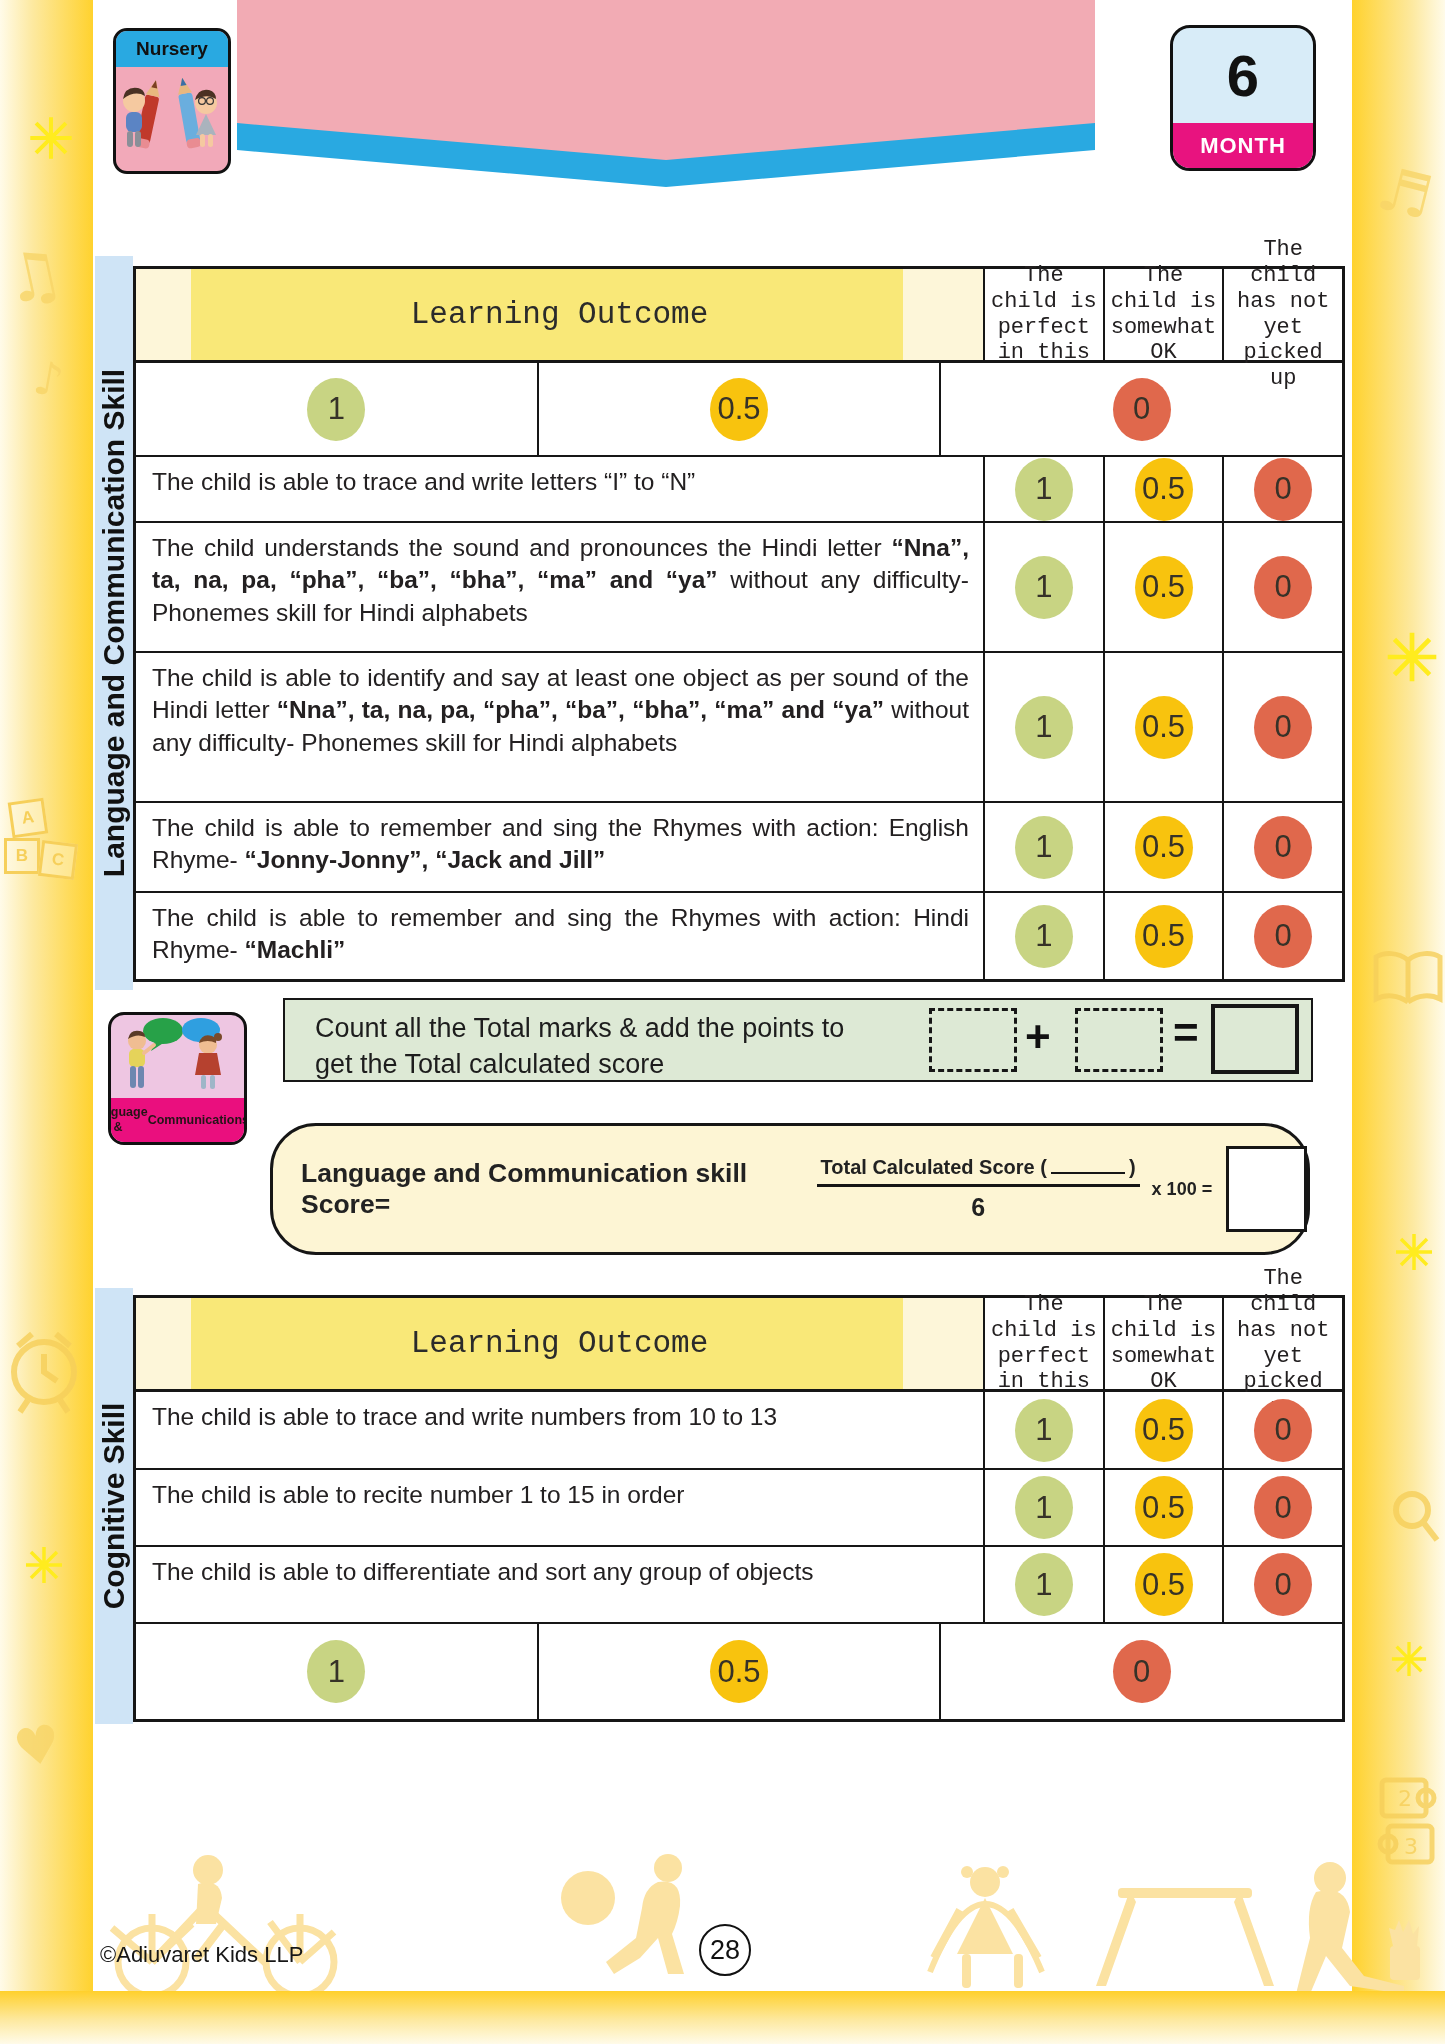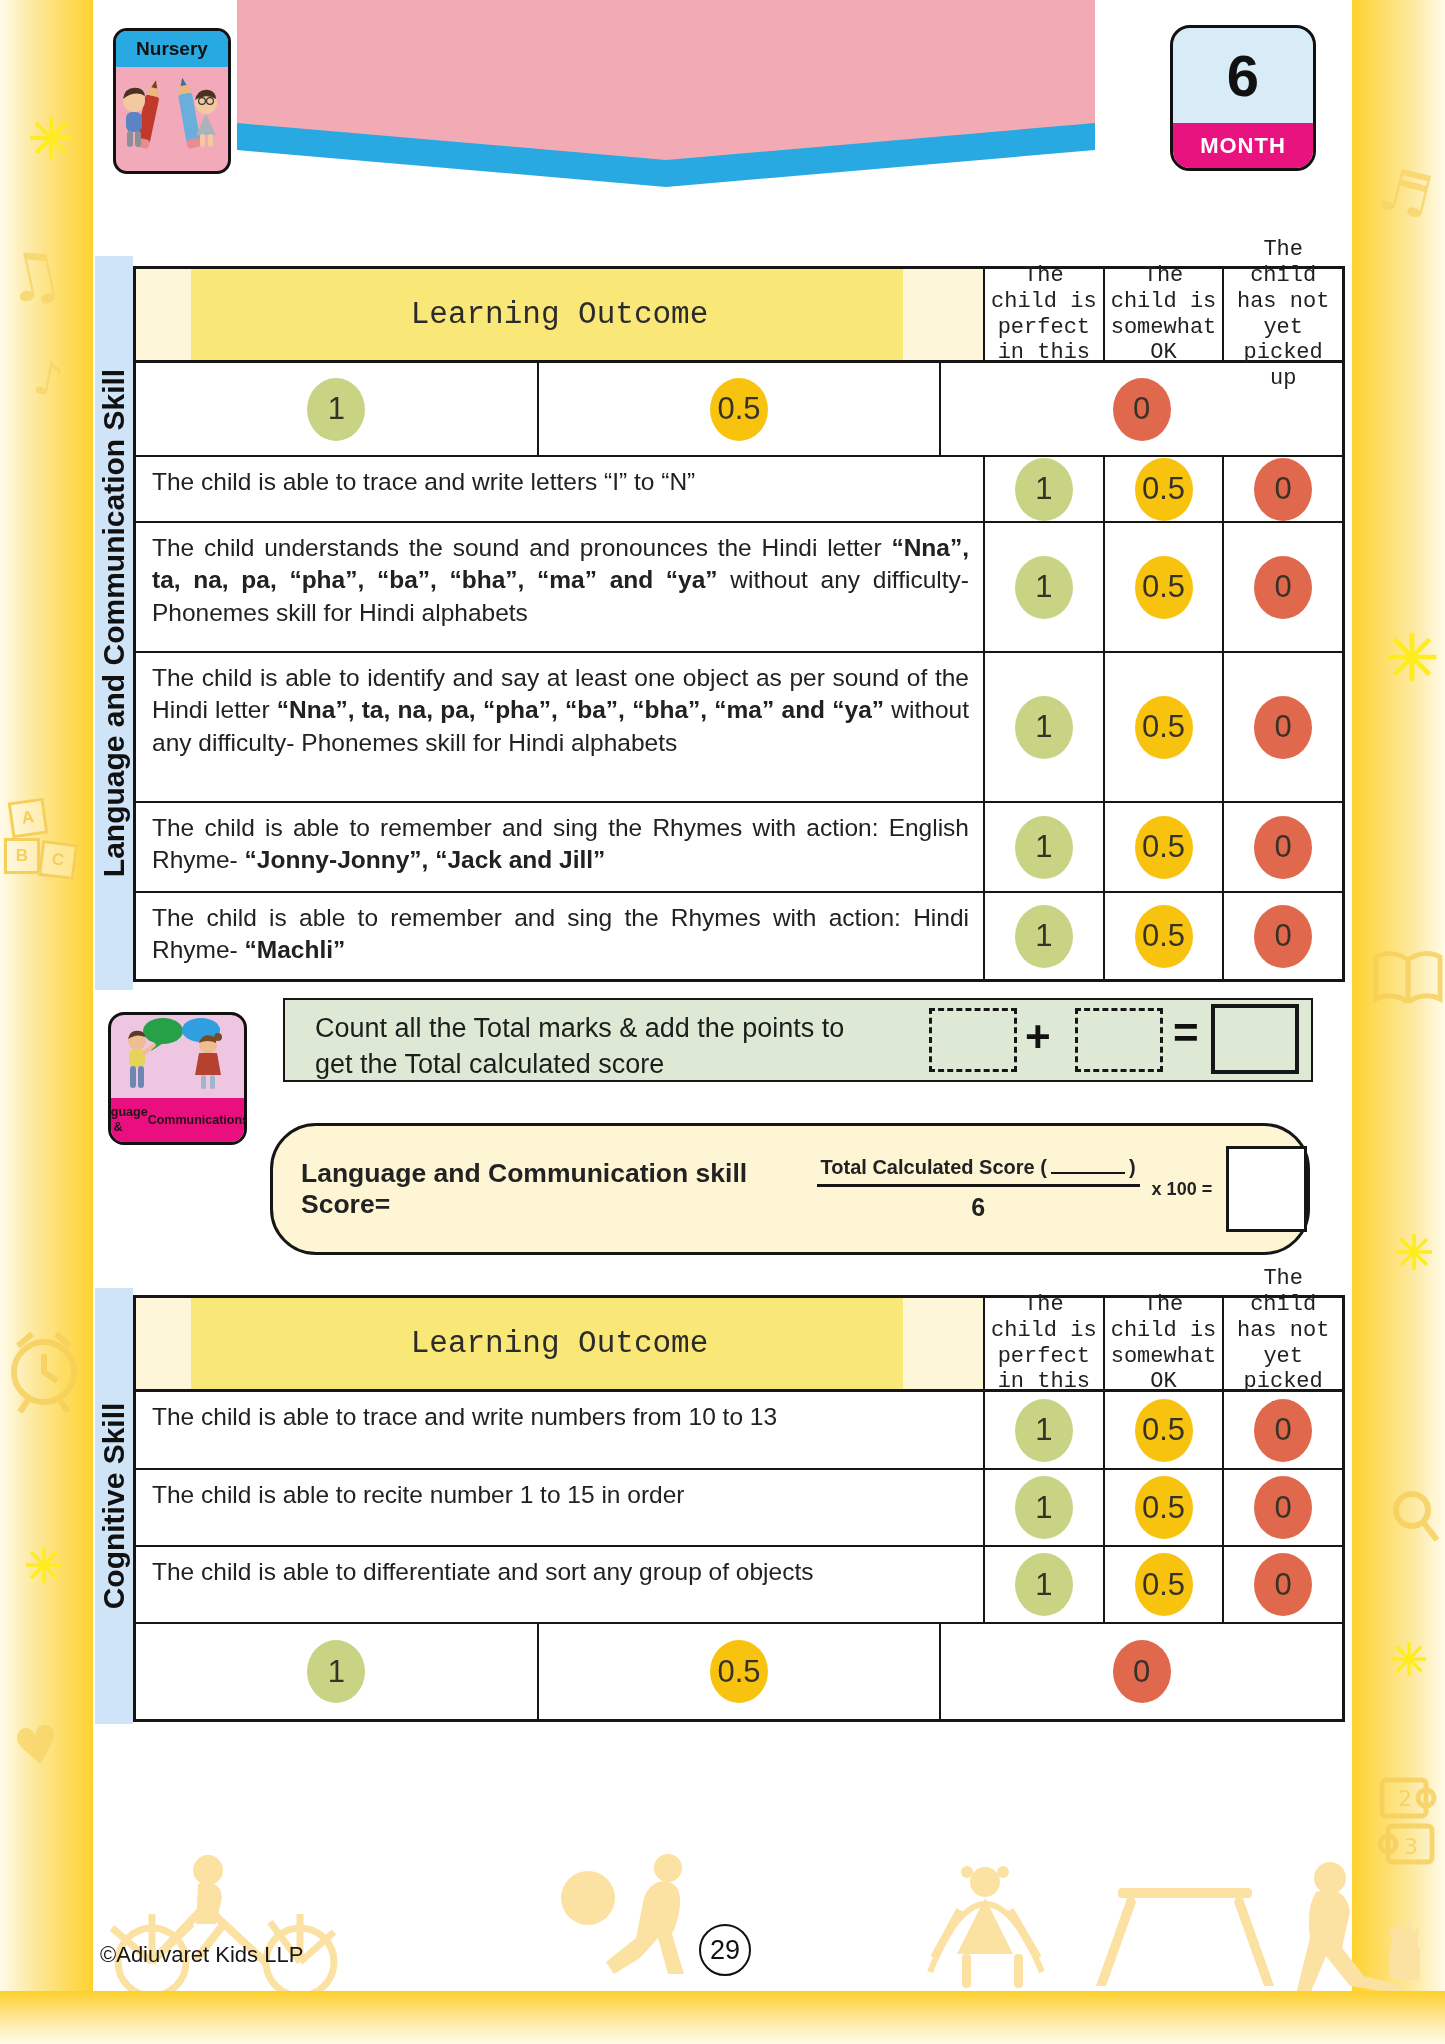--- a/index.html
+++ b/index.html
@@ -430,16 +430,16 @@
       <rect x="1118" y="38" width="134" height="10" rx="4"></rect>
       <circle cx="1330" cy="28" r="16"></circle>
       <path d="M1316 42q30-8 34 20l-8 36l22 28l40 10v8l-54-8l-24-30l-16 38h-14l14-56q-4-30 6-46z"></path>
       <rect x="1390" y="96" width="30" height="34" rx="4"></rect>
       <path d="M1393 96l-4-18 6 2 4-10 4 12 6-12 4 14 6-8-2 20z"></path>
     </g>
   </svg>
 
   <div class="copyright">©Adiuvaret Kids LLP</div>
   <div class="page-circle">
-    <span>29</span>
+    <span>28</span>
   </div>
 
 </div>
 
 </body></html>

